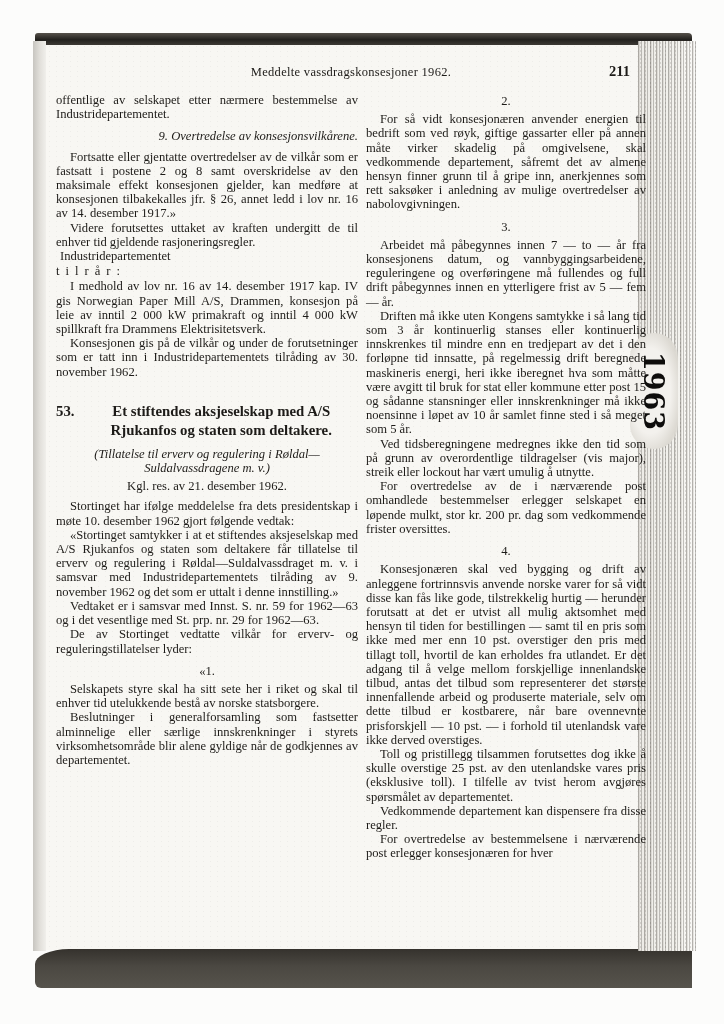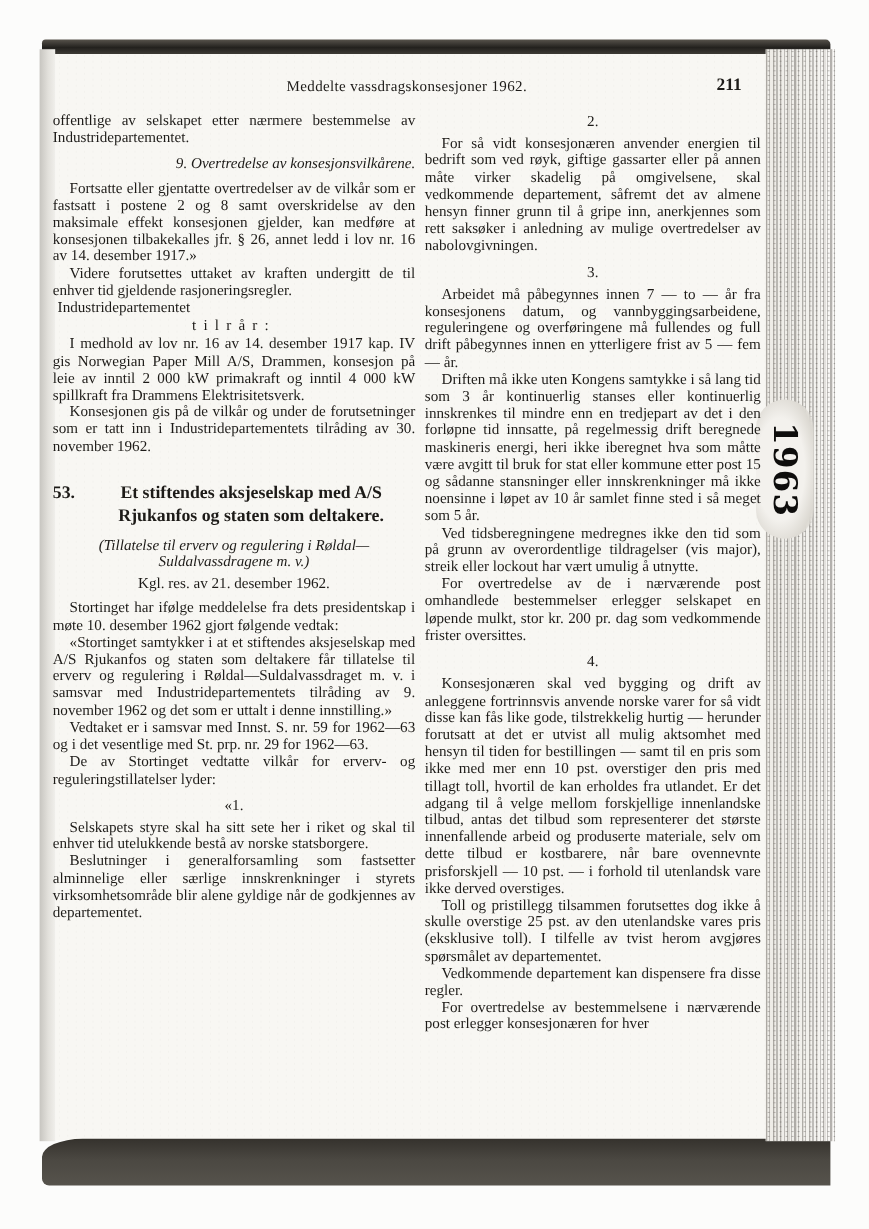--- a/index.html
+++ b/index.html
@@ -55,37 +55,37 @@
     display:flex;align-items:center;justify-content:center;
   }
   .year-text{
     transform:rotate(90deg);
     font-family:"DejaVu Serif", serif;
     font-weight:700;font-size:27px;letter-spacing:1px;color:#0e0d0c;
     white-space:nowrap;
   }
 
   
-  .page{position:absolute;left:44px;top:60px;width:590px;}
+  .page{position:absolute;left:56px;top:60px;width:590px;}
   .pg-header{position:relative;height:24px;}
   .running-title{
     position:absolute;left:50%;transform:translateX(-50%);top:5px;
     font-size:12.5px;letter-spacing:0.3px;white-space:nowrap;
   }
   .page-number{position:absolute;right:16px;top:3px;font-weight:700;font-size:14.5px;}
 
   .cols{display:grid;grid-template-columns:302px 280px;column-gap:8px;margin-top:9px;}
   .col{font-size:12.6px;line-height:14.2px;}
 
   .para{text-align:justify;}
   .indent{text-indent:14px;}
   .h-italic{font-style:italic;text-align:right;margin:8px 0 6px;}
   .c-num{text-align:center;margin:8px 0 4px;}
   .col > .c-num:first-child{margin-top:1px;}
-  .tilrar{text-align:center;letter-spacing:6px;margin:1px 0;}
+  .tilrar{letter-spacing:6px;margin:1px 0;}
   .plain-line{text-indent:4px;}
   .section-heading{display:flex;gap:10px;margin:23px 0 3px;font-weight:700;font-size:14.8px;line-height:19px;}
   .sec-text{flex:1;text-align:center;}
   .subtitle{font-style:italic;text-align:center;margin:7px 2px 4px;}
   .kgl{text-align:center;margin:2px 0 6px;font-family:Liberation Serif, serif;}
 </style>
 </head>
 <body>
 
 <div class="scan">

